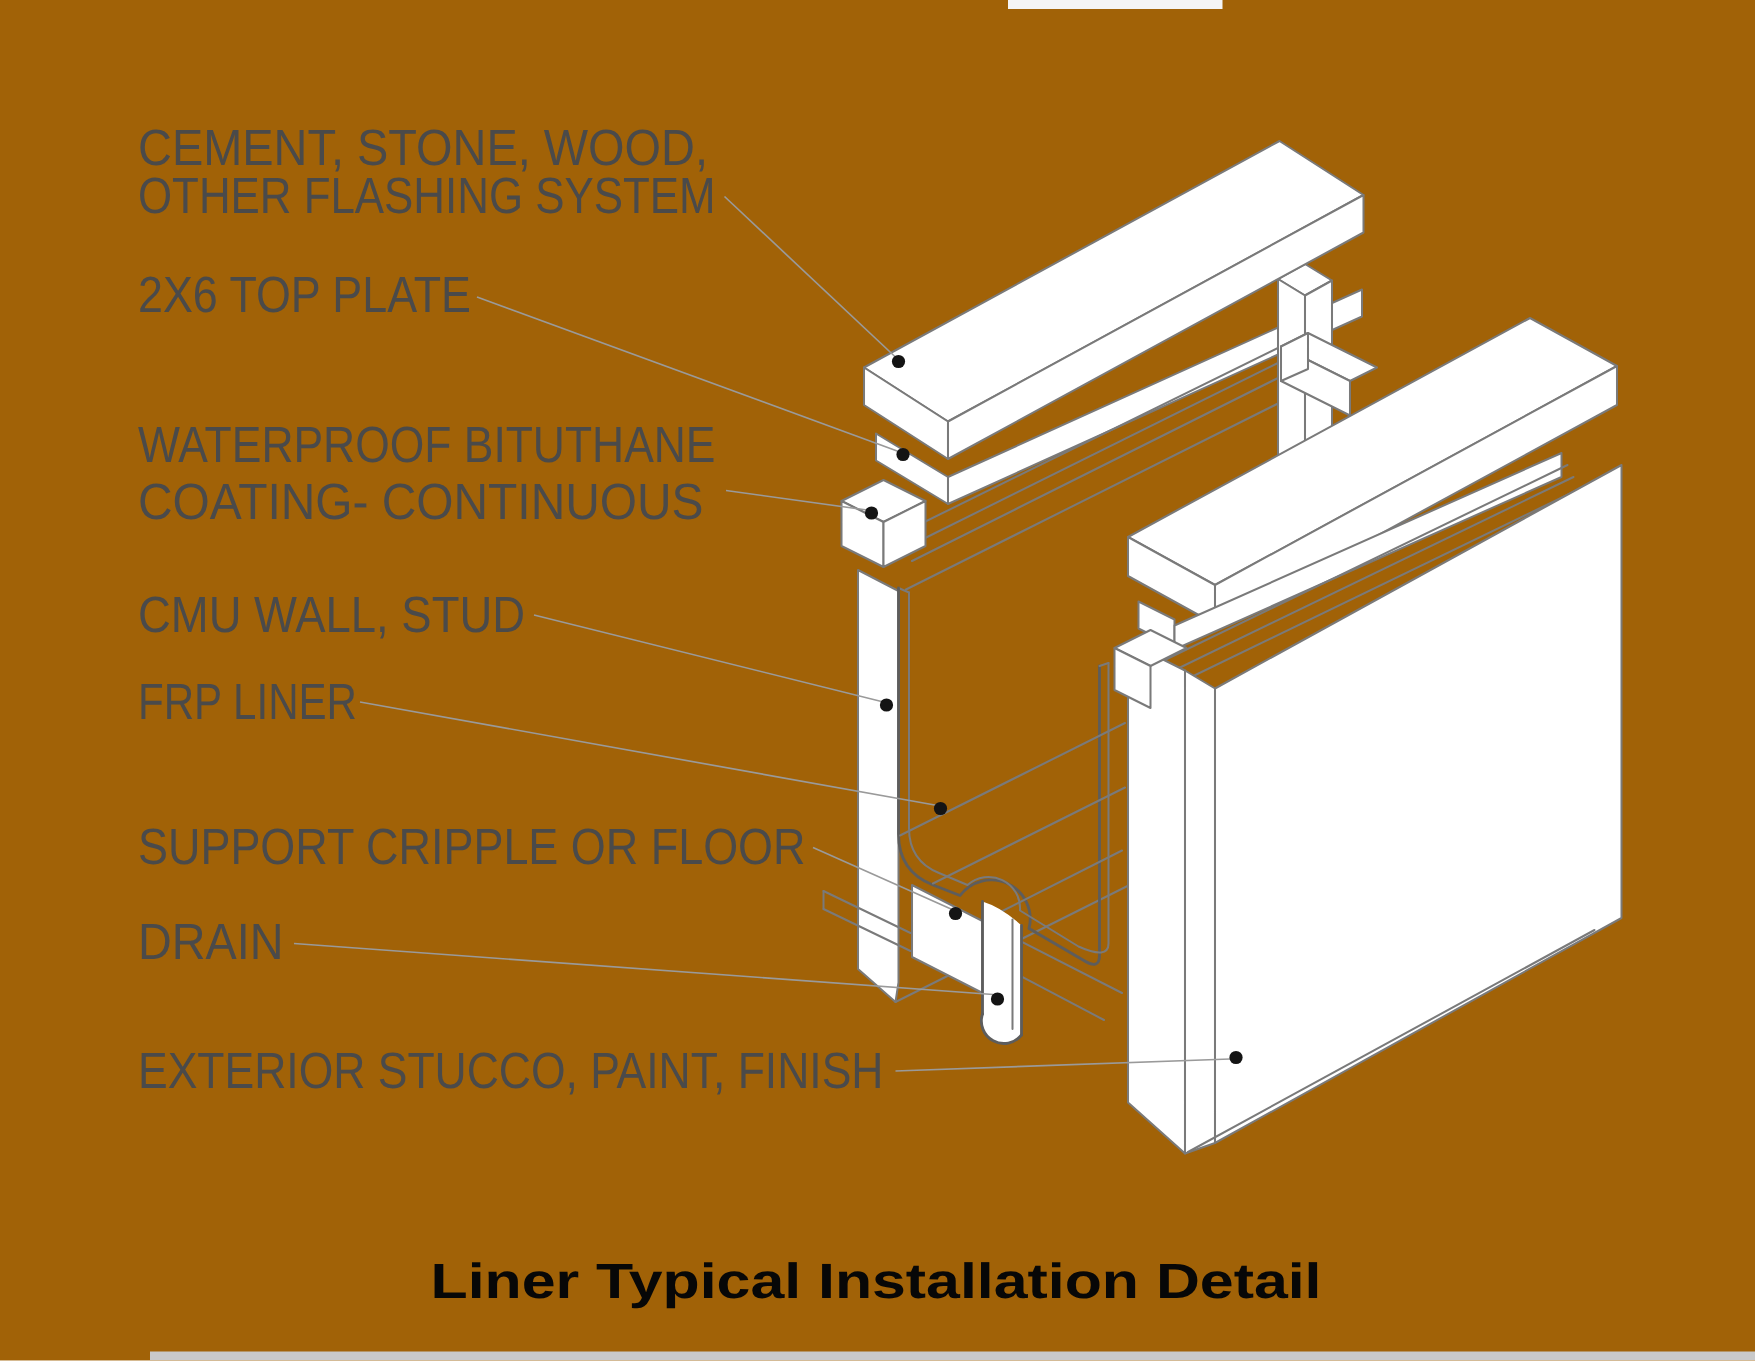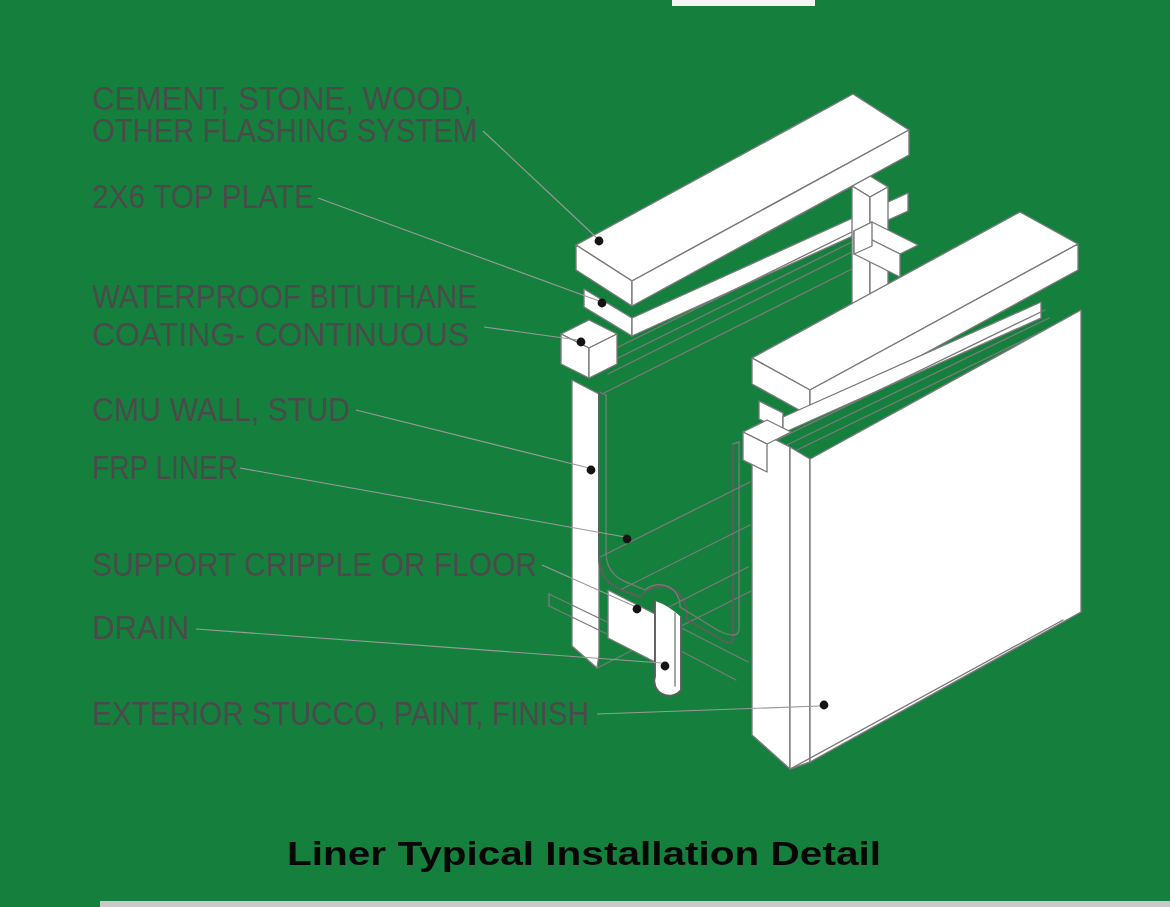--- a/index.html
+++ b/index.html
@@ -1,16 +1,16 @@
 <!DOCTYPE html>
 <html><head>
 <meta charset="utf-8">
 <style>
   html,body{margin:0;padding:0;background:#ffffff;}
-  .stage{position:relative;width:1170px;height:907px;background:#15803d;overflow:hidden;
+  .stage{position:relative;width:1170px;height:907px;background:#a16207;overflow:hidden;
          font-family:"Liberation Sans","DejaVu Sans",sans-serif;}
   svg{display:block}
   .lbl{fill:#4a4a4a;font-size:34px;font-family:"Liberation Sans","DejaVu Sans",sans-serif;}
   .ttl{fill:#070707;font-size:33px;font-weight:bold;font-family:"Liberation Sans","DejaVu Sans",sans-serif;}
   .ln{fill:none;stroke:#7a7a7a;stroke-width:1.35;stroke-linejoin:round;stroke-linecap:round;}
   .lnf{fill:#ffffff;stroke:#7a7a7a;stroke-width:1.35;stroke-linejoin:round;}
   .lnd{fill:none;stroke:#5d5d5d;stroke-width:1.9;stroke-linejoin:round;stroke-linecap:round;}
   .ldr{fill:none;stroke:#9a9a9a;stroke-width:1.1;}
   .dot{fill:#141414;stroke:none;}
 </style>

